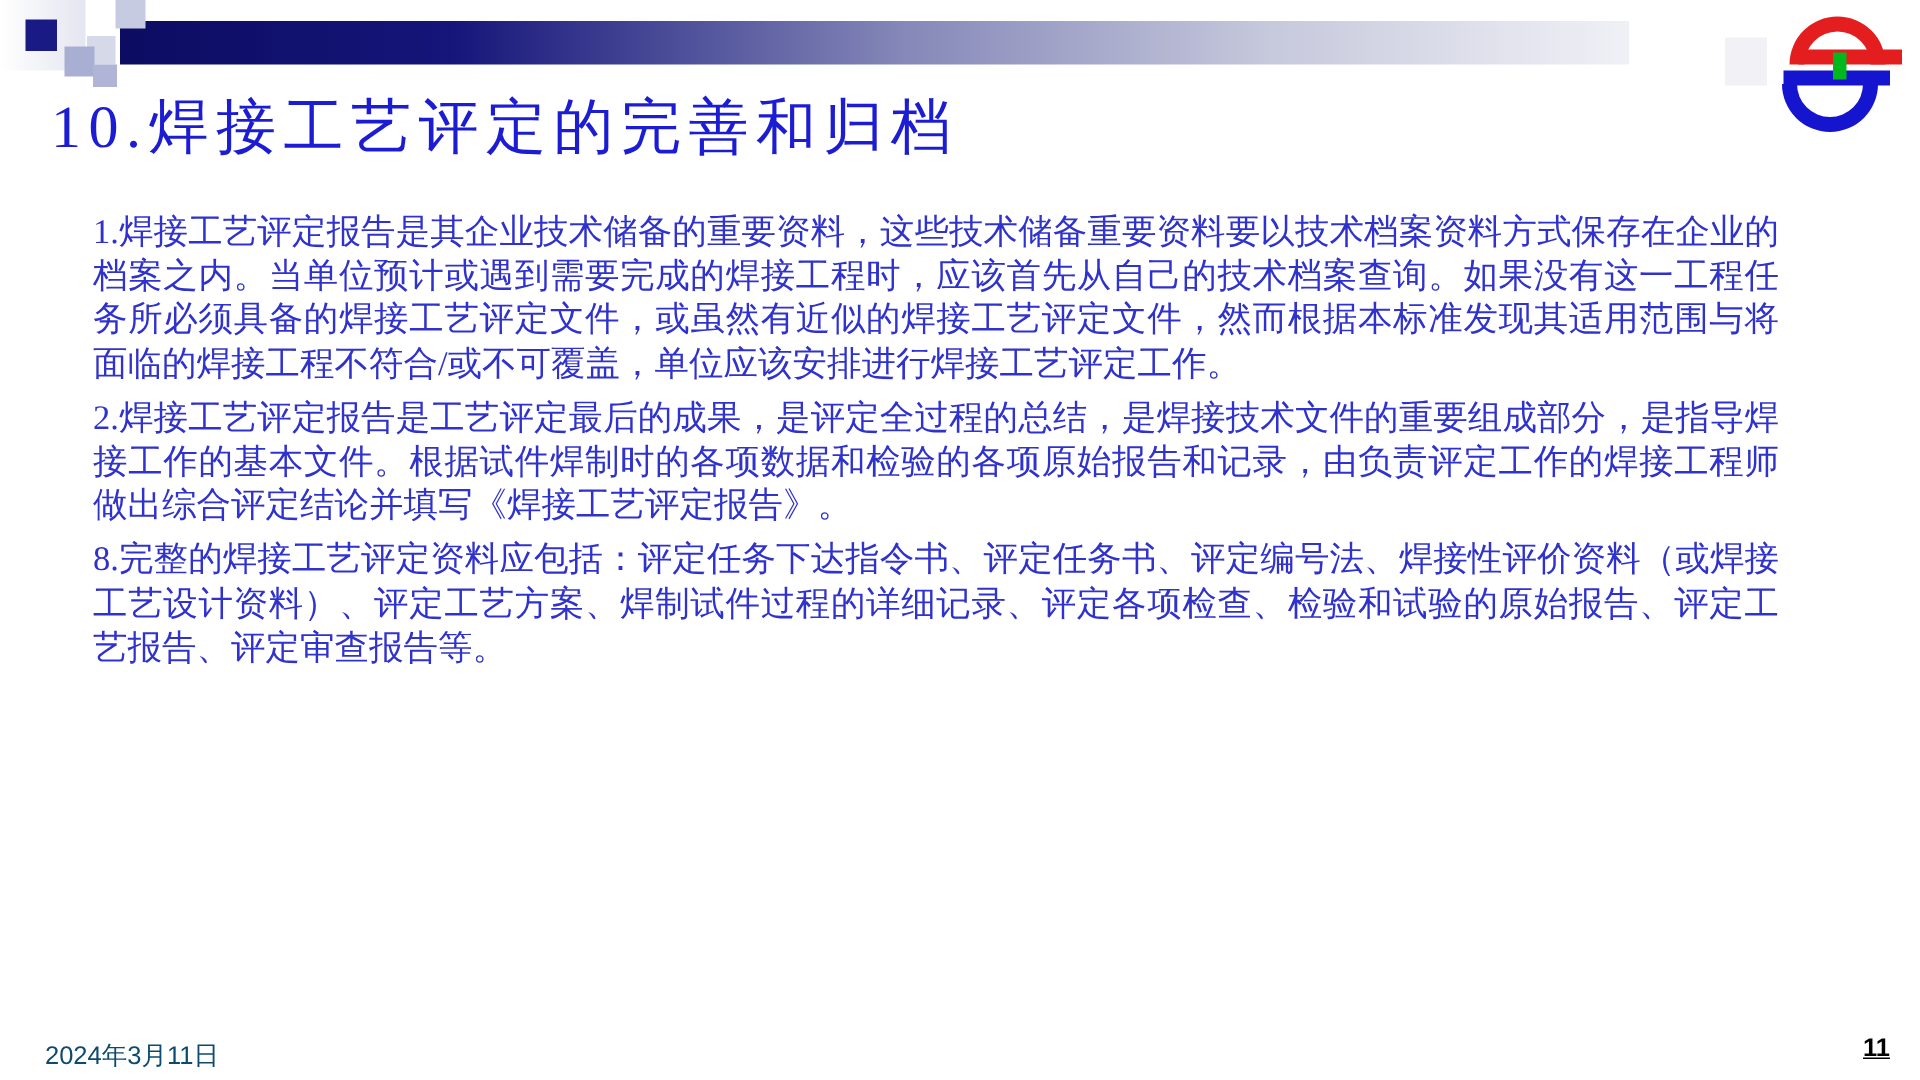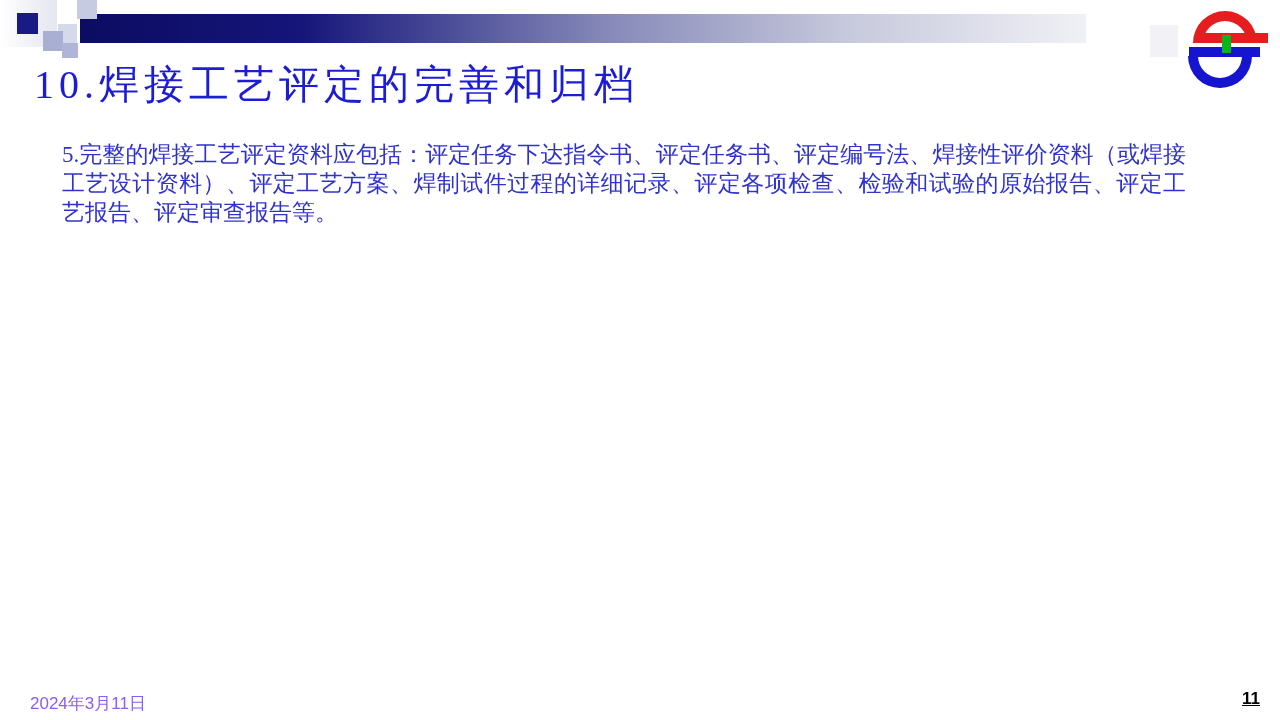--- a/index.html
+++ b/index.html
@@ -43,21 +43,21 @@
     position:absolute;left:62px;top:140px;width:1124px;
     color:#3032cc;font-size:23px;line-height:29.2px;
     text-align:justify;
   }
   .body p{margin:0 0 7px 0;}
 
   
   .footer-date{
     position:absolute;left:30px;top:692px;
     font-family:"Liberation Sans","DejaVu Sans",sans-serif;
-    font-size:17px;color:#8b5cf6;
+    font-size:17px;color:#0c4a6e;
   }
   .page-number{
     position:absolute;right:20px;top:689px;
     font-family:"Liberation Sans","DejaVu Sans",sans-serif;
     font-size:17px;font-weight:bold;color:#000;text-decoration:underline;
   }
 </style>
 </head>
 <body>
 
@@ -81,19 +81,21 @@
     <path d="M 2 50 A 32 32 0 0 0 66 50 L 56 50 A 22 22 0 0 1 12 50 Z" fill="#1515cf"></path>
 
     <rect x="3" y="41" width="71" height="10" fill="#1515cf"></rect>
 
     <rect x="36" y="29" width="9" height="18" fill="#00b81e"></rect>
   </svg>
 
   <div class="title">10.焊接工艺评定的完善和归档</div>
 
   <div class="body">
-    <p>5.完整的焊接工艺评定资料应包括：评定任务下达指令书、评定任务书、评定编号法、焊接性评价资料（或焊接工艺设计资料）、评定工艺方案、焊制试件过程的详细记录、评定各项检查、检验和试验的原始报告、评定工艺报告、评定审查报告等。</p>
+    <p>1.焊接工艺评定报告是其企业技术储备的重要资料，这些技术储备重要资料要以技术档案资料方式保存在企业的档案之内。当单位预计或遇到需要完成的焊接工程时，应该首先从自己的技术档案查询。如果没有这一工程任务所必须具备的焊接工艺评定文件，或虽然有近似的焊接工艺评定文件，然而根据本标准发现其适用范围与将面临的焊接工程不符合/或不可覆盖，单位应该安排进行焊接工艺评定工作。</p>
+    <p>2.焊接工艺评定报告是工艺评定最后的成果，是评定全过程的总结，是焊接技术文件的重要组成部分，是指导焊接工作的基本文件。根据试件焊制时的各项数据和检验的各项原始报告和记录，由负责评定工作的焊接工程师做出综合评定结论并填写《焊接工艺评定报告》。</p>
+    <p>8.完整的焊接工艺评定资料应包括：评定任务下达指令书、评定任务书、评定编号法、焊接性评价资料（或焊接工艺设计资料）、评定工艺方案、焊制试件过程的详细记录、评定各项检查、检验和试验的原始报告、评定工艺报告、评定审查报告等。</p>
   </div>
 
   <div class="footer-date">2024年3月11日</div>
   <div class="page-number">11</div>
 
 </div>
 
 </body></html>

